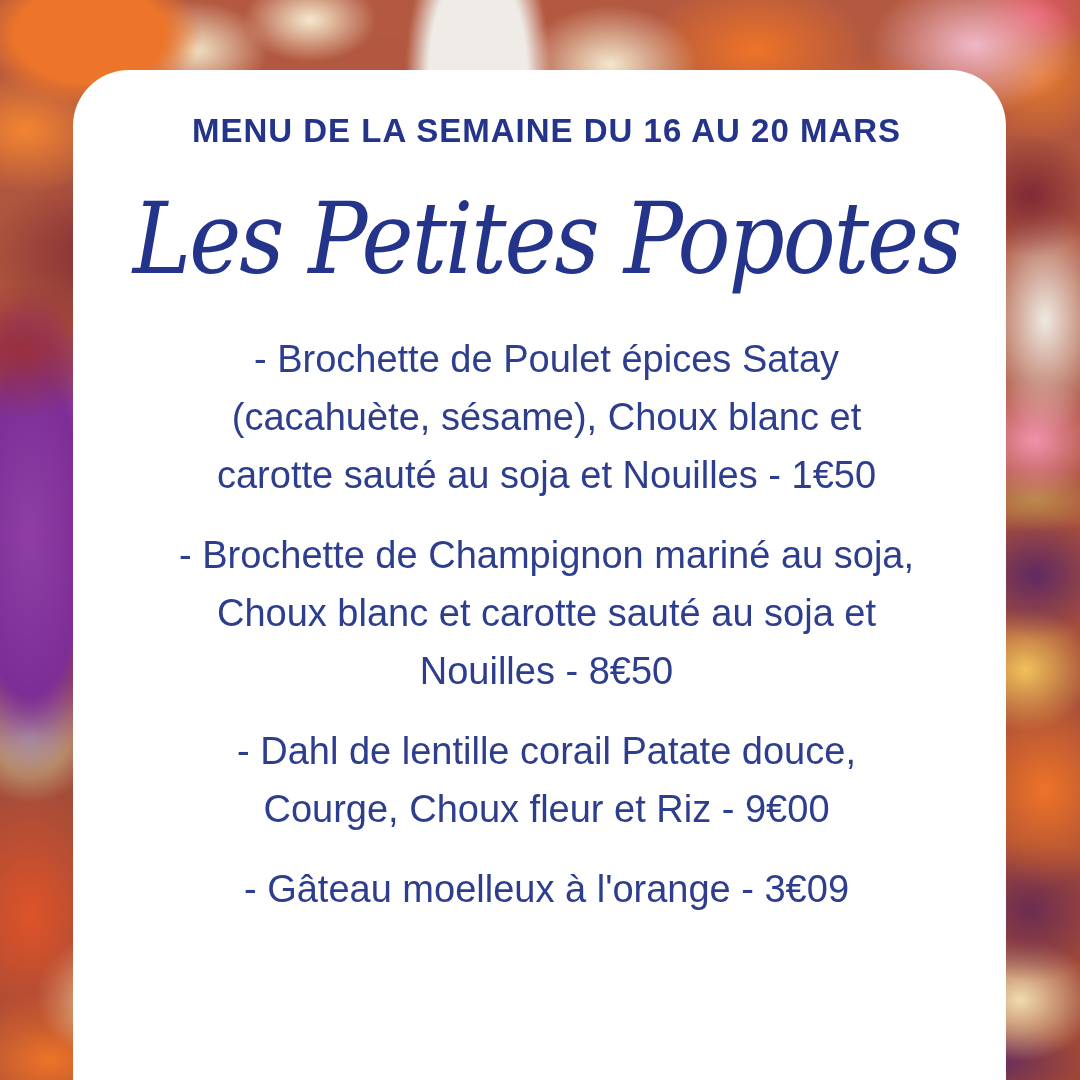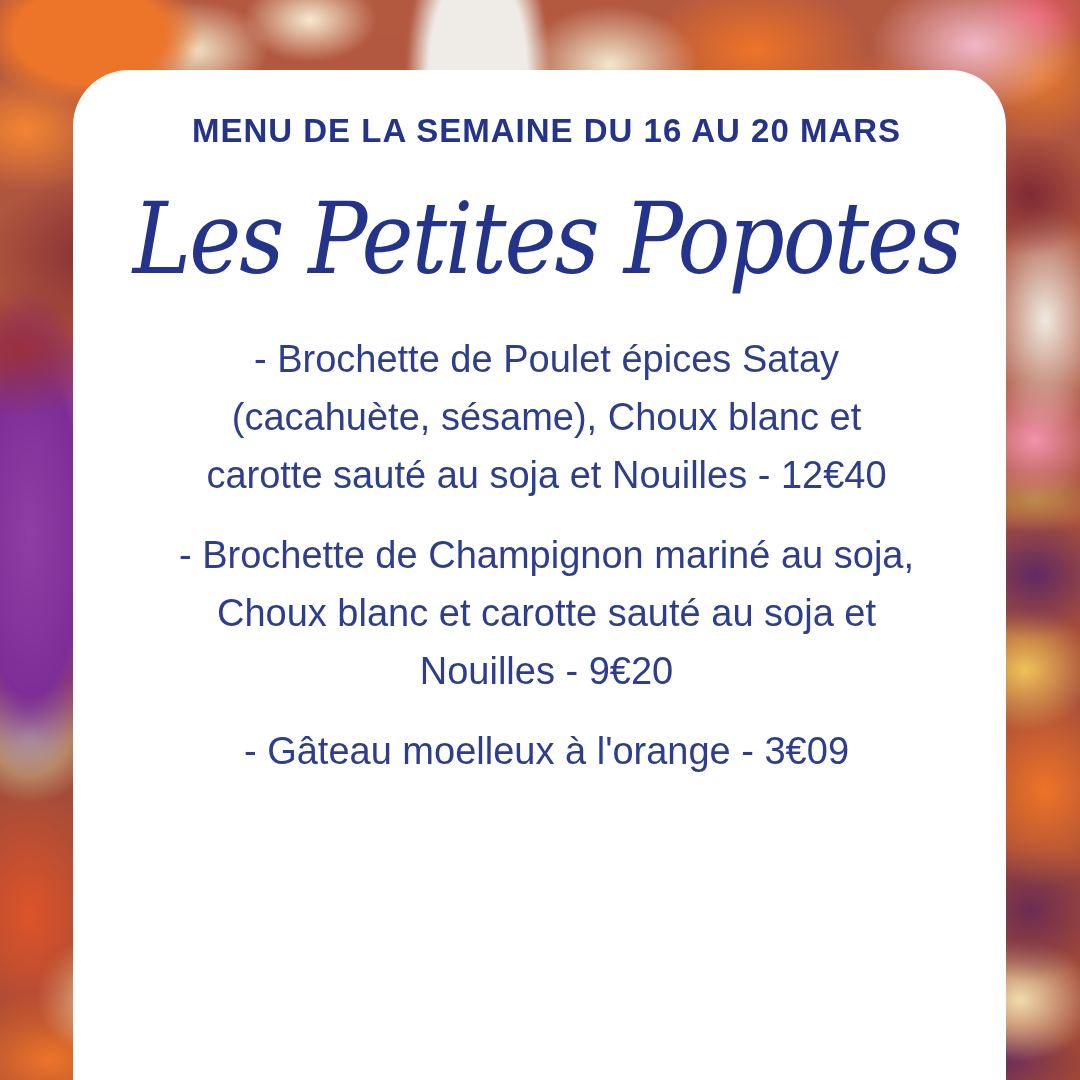--- a/index.html
+++ b/index.html
@@ -101,19 +101,21 @@
 <body>
 
 <div class="bg"></div>
 
 <div class="card">
   <div class="card-header">MENU DE LA SEMAINE DU 16 AU 20 MARS</div>
   <div class="card-title">Les Petites Popotes</div>
   <div class="items">
     <p class="item">- Brochette de Poulet épices Satay
 (cacahuète, sésame), Choux blanc et
-carotte sauté au soja et Nouilles - 12€40</p>
+carotte sauté au soja et Nouilles - 1€50</p>
     <p class="item">- Brochette de Champignon mariné au soja,
 Choux blanc et carotte sauté au soja et
-Nouilles - 9€20</p>
+Nouilles - 8€50</p>
+    <p class="item">- Dahl de lentille corail Patate douce,
+Courge, Choux fleur et Riz - 9€00</p>
     <p class="item">- Gâteau moelleux à l'orange - 3€09</p>
   </div>
 </div>
 
 </body></html>

